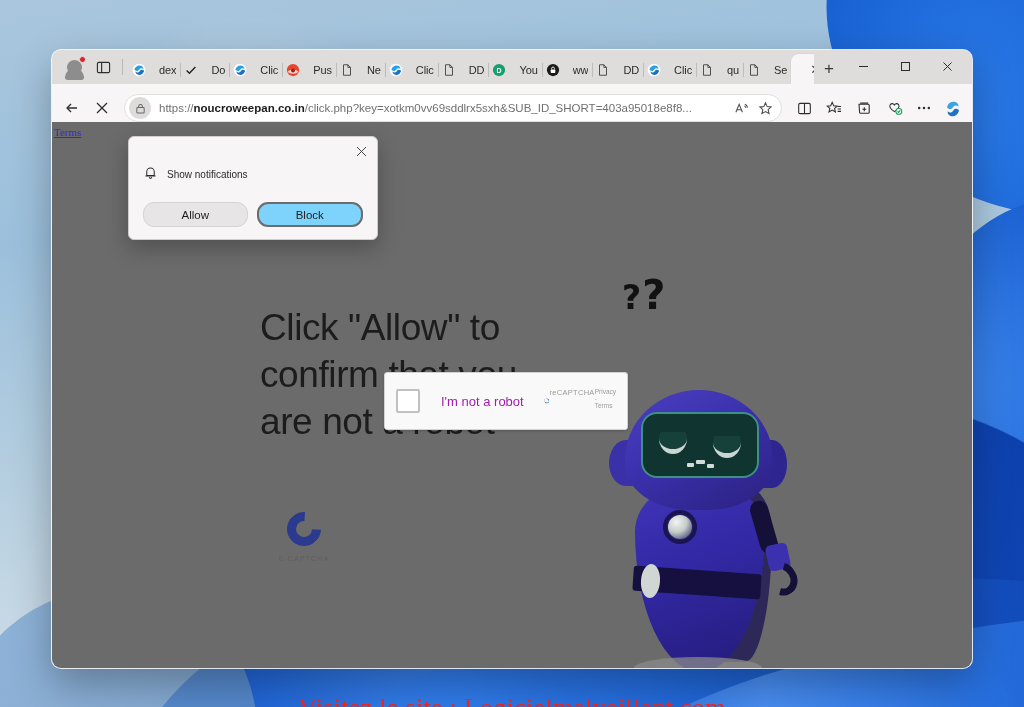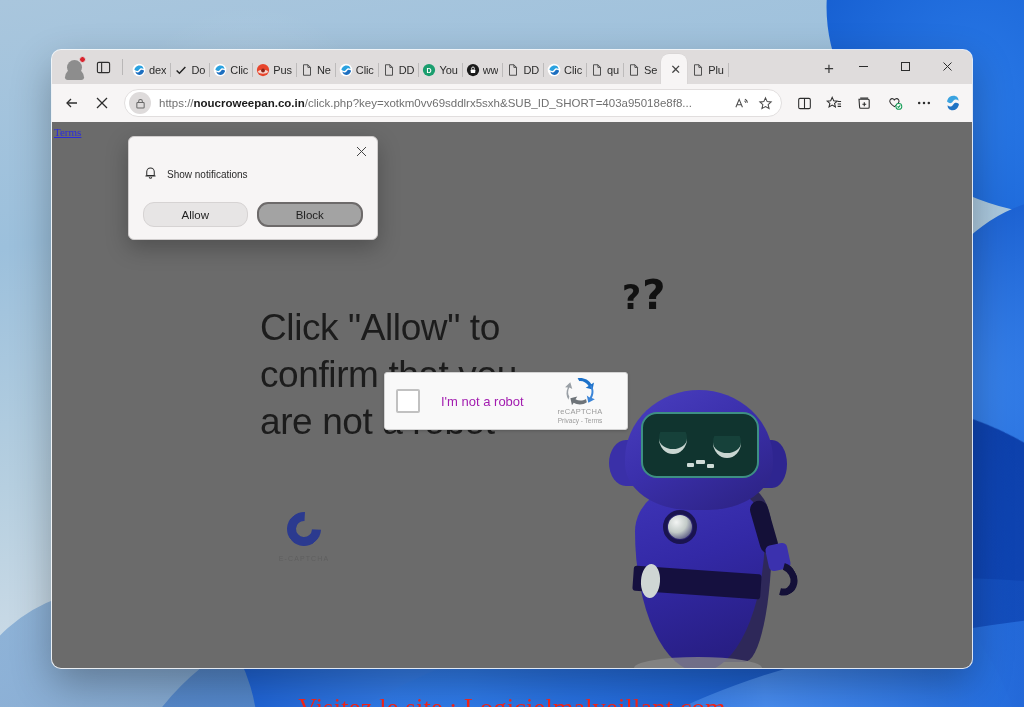--- a/index.html
+++ b/index.html
@@ -111,21 +111,21 @@
     border-radius: 50%; background: #d9232e; border: 1.5px solid #dfdcdc;
   }
   .tab-overview-btn {
     width: 24px; height: 24px; margin: 0 4px 0 2px;
     display: flex; align-items: center; justify-content: center;
   }
   .tab-sep { width: 1px; height: 16px; background: #b9b7b7; margin: 0 3px; }
 
   .tabs-scroll { display: flex; align-items: flex-end; flex: 1; overflow: hidden; height: 34px; }
   .tab {
-    height: 28px; display: flex; align-items: center; gap: 3px;
+    height: 28px; display: flex; align-items: center; gap: 13px;
     padding: 0 4px; min-width: 0; flex: 0 0 auto;
     position: relative; border-radius: 6px 6px 0 0;
     font-size: 11px; color: #2b2b2b; max-width: 54px;
   }
   .tab .tab-title {
     white-space: nowrap; overflow: hidden; text-overflow: clip;
     font-size: 11px; line-height: 13px; letter-spacing: -.1px;
   }
   .tab::after {
     content: ""; position: absolute; right: -1px; top: 7px;
@@ -145,21 +145,21 @@
     font-size: 17px; color: #3a3a3a; flex: 0 0 26px;
   }
   .win-controls { display: flex; align-items: flex-start; height: 34px; margin-left: auto; }
   .wc {
     width: 42px; height: 32px; display: flex; align-items: center; justify-content: center;
     font-size: 12px; color: #2c2c2c;
   }
 
   
   #nav-bar {
-    height: 38px; background: #f7f5f5; display: flex; align-items: center;
+    height: 38px; background: #f7f5f5; display: flex; align-items: flex-end;
     padding: 0 6px; gap: 2px; flex: 0 0 38px;
   }
   .nav-btn {
     width: 28px; height: 28px; border-radius: 5px;
     display: flex; align-items: center; justify-content: center; color: #2d2d2d;
   }
   #address-box {
     flex: 1; height: 28px; background: #fff; border-radius: 14px;
     display: flex; align-items: center; padding: 0 4px 0 4px; margin: 0 6px;
     border: 1px solid #e1dede; min-width: 0;
@@ -219,22 +219,22 @@
     display: flex; align-items: center; padding: 0 11px;
   }
   #recaptcha .rc-box {
     width: 24px; height: 24px; background: #fff;
     border: 2px solid #c1c1c1; border-radius: 2px; flex: 0 0 24px;
   }
   #recaptcha .rc-label {
     margin-left: 21px; font-size: 13px; color: #a21caf; font-weight: 400;
   }
   #recaptcha .rc-brand {
-    margin-left: auto; display: flex; flex-direction: column;
-    align-items: center; width: 72px;
+    margin-left: auto; display: flex; 
+    width: 72px;
   }
   #recaptcha .rc-name { font-size: 7.5px; color: #9b9b9b; letter-spacing: .3px; margin-top: 1px; }
   #recaptcha .rc-legal { font-size: 6.5px; color: #9b9b9b; margin-top: 1px; }
 
   
   #robot { position: absolute; left: 525px; top: 150px; width: 230px; height: 420px; }
   .qmarks {
     position: absolute; left: 45px; top: 0px;
     font-size: 33px; color: #111; font-weight: 700;
     font-family: "DejaVu Sans", sans-serif; letter-spacing: 1px;
@@ -349,21 +349,21 @@
   #perm-popup .pp-row {
     display: flex; align-items: center; gap: 9px; margin-top: 14px;
   }
   #perm-popup .pp-permlabel { font-size: 10px; color: #2a2a2a; }
   #perm-popup .pp-actions { display: flex; gap: 9px; margin-top: 18px; }
   #perm-popup .pp-btn {
     flex: 1; height: 25px; border-radius: 11px; font-size: 11.5px;
     display: flex; align-items: center; justify-content: center;
     background: #e7e5e5; border: 1px solid #d6d3d3; color: #1f1f1f;
   }
-  #perm-popup .pp-btn.primary { border: 2px solid #6d6a6a; background: #a3a3a3; }
+  #perm-popup .pp-btn.primary { border: 2px solid #6d6a6a; background: #7dd3fc; }
 </style>
 </head>
 <body>
 
 <div id="desktop">
   <div class="bloom petal-e"></div>
   <div class="bloom petal-top"></div>
   <div class="bloom petal-mid-r"></div>
   <div class="bloom petal-a"></div>
   <div class="bloom petal-b"></div>

